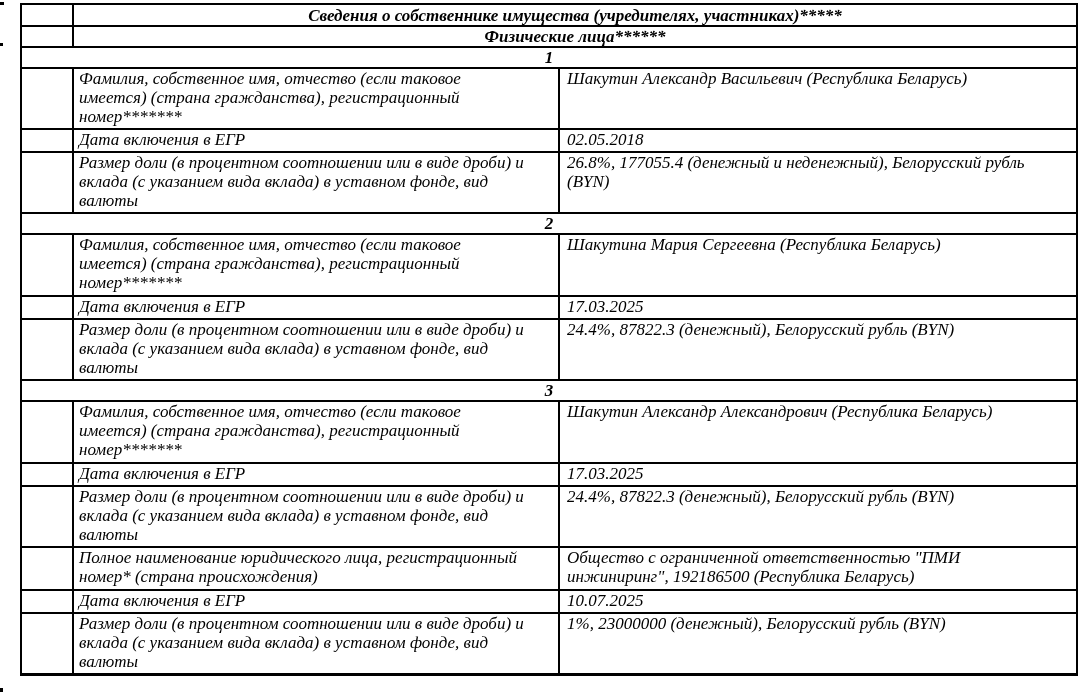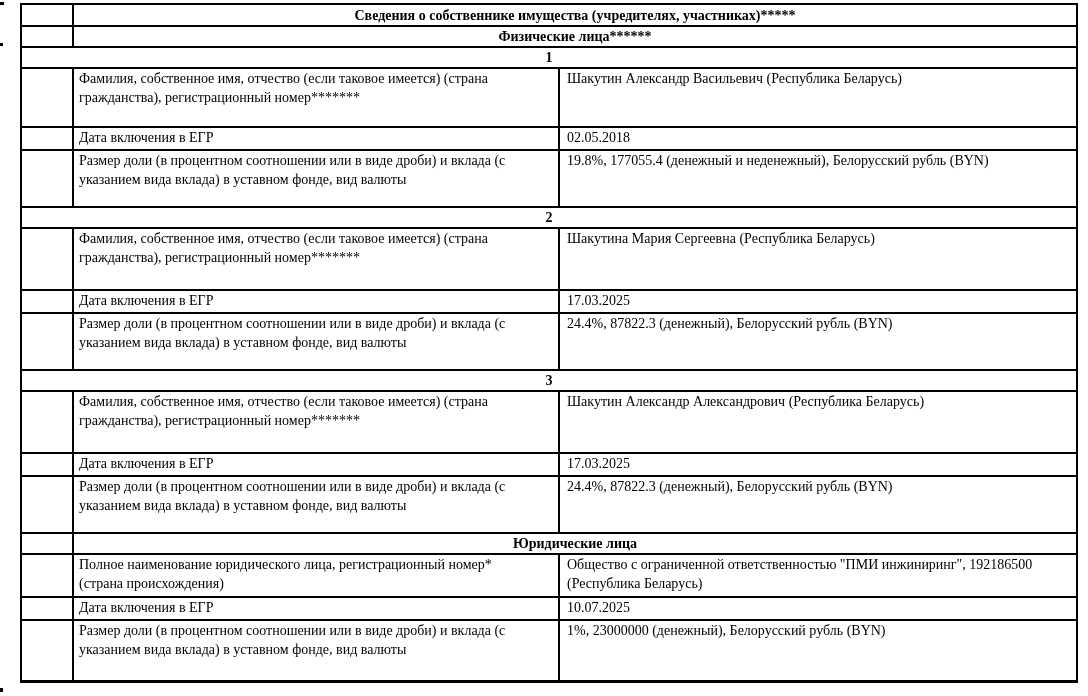--- a/index.html
+++ b/index.html
@@ -19,25 +19,26 @@
     width: 1056px;
     border-collapse: collapse;
     table-layout: fixed;
   }
   col.c1 { width: 52px; }
   col.c2 { width: 486px; }
   col.c3 { width: 518px; }
   td {
     border: 2px solid #000000;
     vertical-align: top;
-    font-size: 14px;
+    font-size: 17px;
     line-height: 19px;
     padding: 0;
     overflow: hidden;
     word-wrap: break-word;
+    font-style: italic;
   }
   td.lbl { padding: 0 26px 2px 5px; }
   td.val { padding: 0 43px 2px 7px; }
   td.hdr {
     font-weight: bold;
     text-align: center;
     vertical-align: middle;
     padding: 0 2px;
   }
   tr.h22 { height: 22px; }
@@ -94,21 +95,21 @@
       <td class="val">Шакутин Александр Васильевич (Республика Беларусь)</td>
     </tr>
     <tr class="h19">
       <td class="empty"></td>
       <td class="lbl">Дата включения в ЕГР</td>
       <td class="val">02.05.2018</td>
     </tr>
     <tr class="h57">
       <td class="empty"></td>
       <td class="lbl">Размер доли (в процентном соотношении или в виде дроби) и вклада (с указанием вида вклада) в уставном фонде, вид валюты</td>
-      <td class="val">19.8%, 177055.4 (денежный и неденежный), Белорусский рубль (BYN)</td>
+      <td class="val">26.8%, 177055.4 (денежный и неденежный), Белорусский рубль (BYN)</td>
     </tr>
 
     <tr class="h19">
       <td class="hdr" colspan="3">2</td>
     </tr>
     <tr class="h62">
       <td class="empty"></td>
       <td class="lbl">Фамилия, собственное имя, отчество (если таковое имеется) (страна гражданства), регистрационный номер*******</td>
       <td class="val">Шакутина Мария Сергеевна (Республика Беларусь)</td>
     </tr>
@@ -135,24 +136,20 @@
       <td class="empty"></td>
       <td class="lbl">Дата включения в ЕГР</td>
       <td class="val">17.03.2025</td>
     </tr>
     <tr class="h57">
       <td class="empty"></td>
       <td class="lbl">Размер доли (в процентном соотношении или в виде дроби) и вклада (с указанием вида вклада) в уставном фонде, вид валюты</td>
       <td class="val">24.4%, 87822.3 (денежный), Белорусский рубль (BYN)</td>
     </tr>
 
-    <tr class="h19">
-      <td class="empty"></td>
-      <td class="hdr" colspan="2">Юридические лица</td>
-    </tr>
 
     <tr class="h43">
       <td class="empty"></td>
       <td class="lbl">Полное наименование юридического лица, регистрационный номер* (страна происхождения)</td>
       <td class="val">Общество с ограниченной ответственностью "ПМИ инжиниринг", 192186500 (Республика Беларусь)</td>
     </tr>
     <tr class="h21">
       <td class="empty"></td>
       <td class="lbl">Дата включения в ЕГР</td>
       <td class="val">10.07.2025</td>

